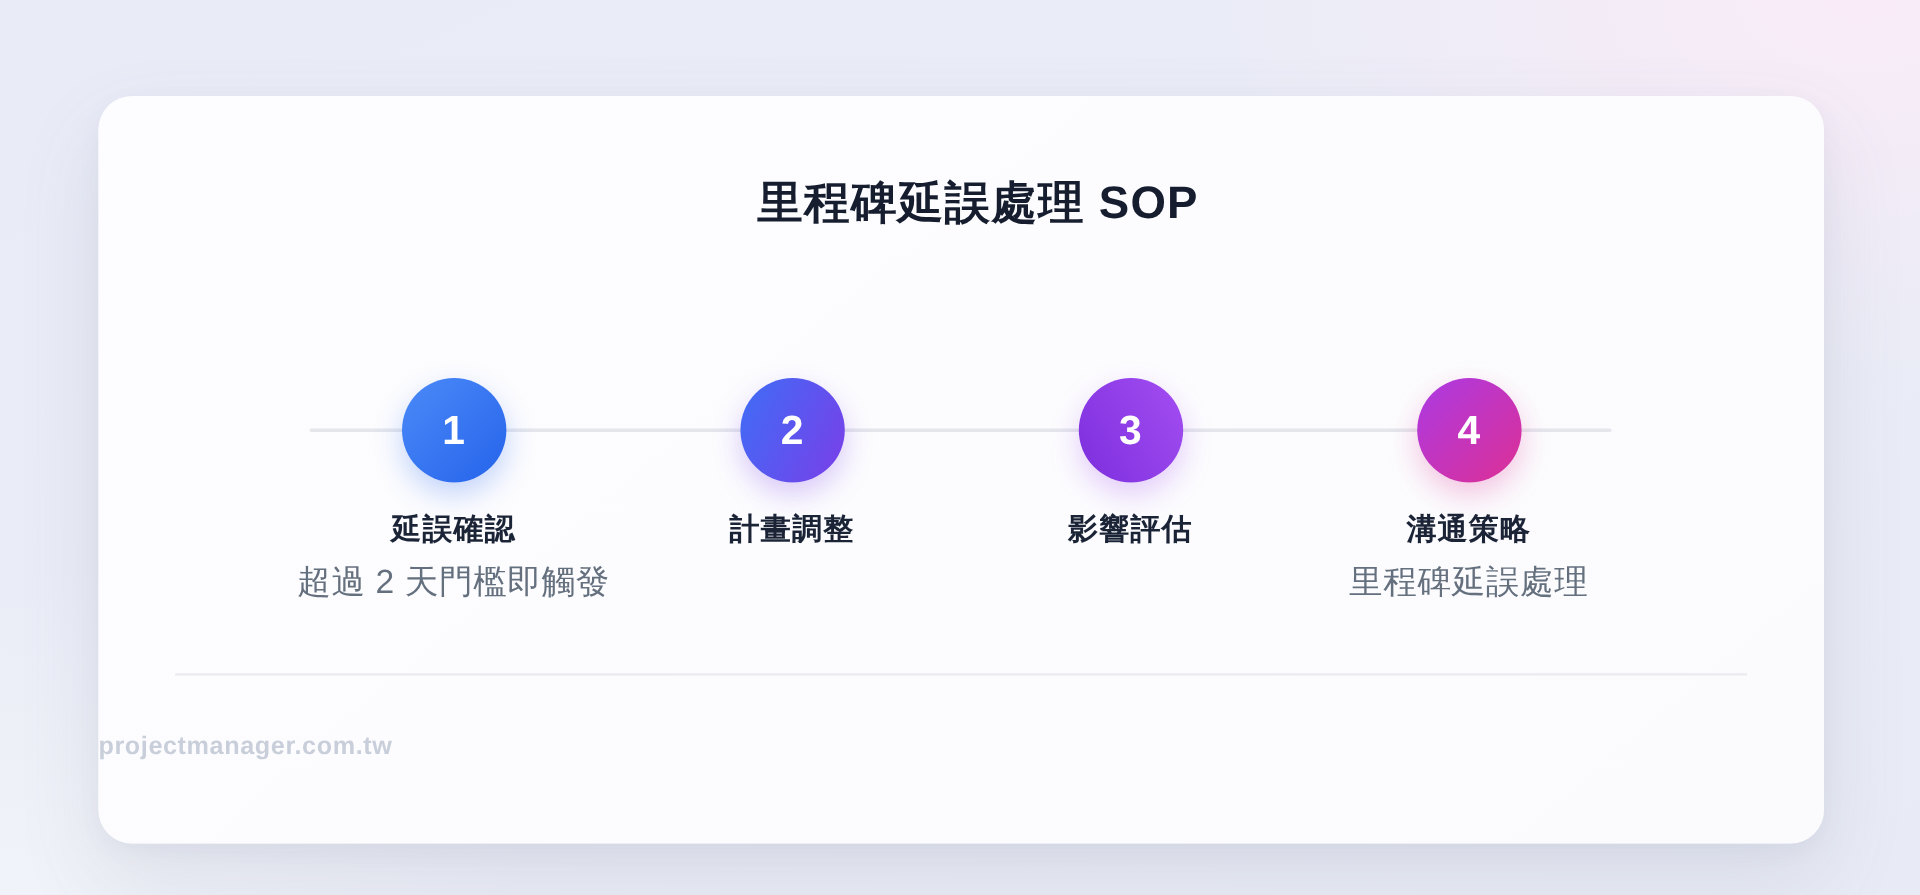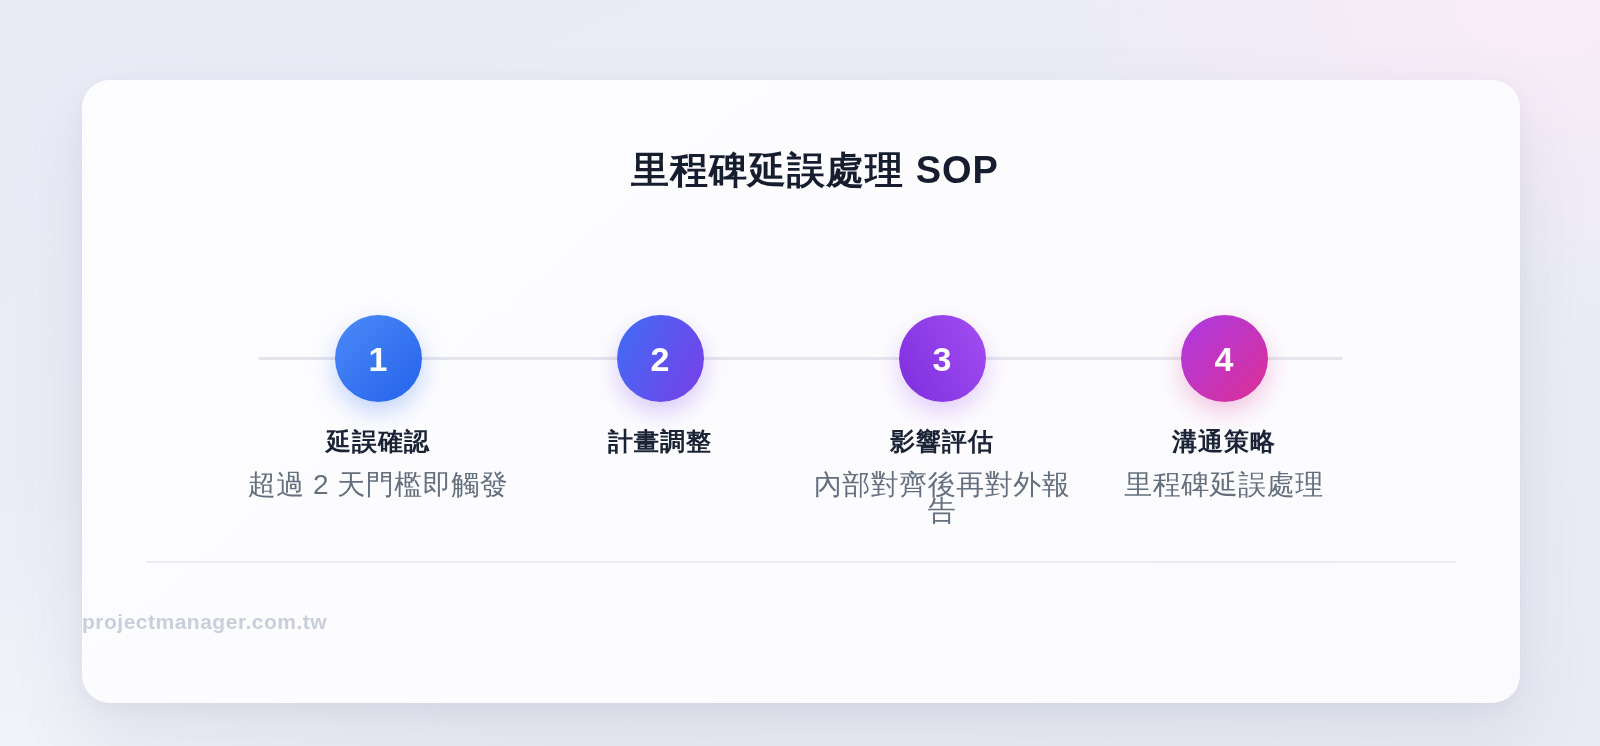--- a/index.html
+++ b/index.html
@@ -136,21 +136,20 @@
         <span class="step-number">2</span>
       </div>
       <div class="step-title">計畫調整</div>
     </div>
 
     <div class="step-item">
       <div class="step-circle" style="background: linear-gradient(60deg, rgb(124, 46, 221), rgb(164, 78, 242)); box-shadow: rgba(164, 78, 242, 0.27) 0px 10px 24px;">
         <span class="step-number">3</span>
       </div>
       <div class="step-title">影響評估</div>
-      <div class="step-desc">內部對齊後再對外報告</div>
     </div>
 
     <div class="step-item">
       <div class="step-circle" style="background: linear-gradient(135deg, rgb(171, 58, 228), rgb(221, 47, 148)); box-shadow: rgba(221, 47, 148, 0.27) 0px 10px 24px;">
         <span class="step-number">4</span>
       </div>
       <div class="step-title">溝通策略</div>
       <div class="step-desc">里程碑延誤處理</div>
     </div>
 

